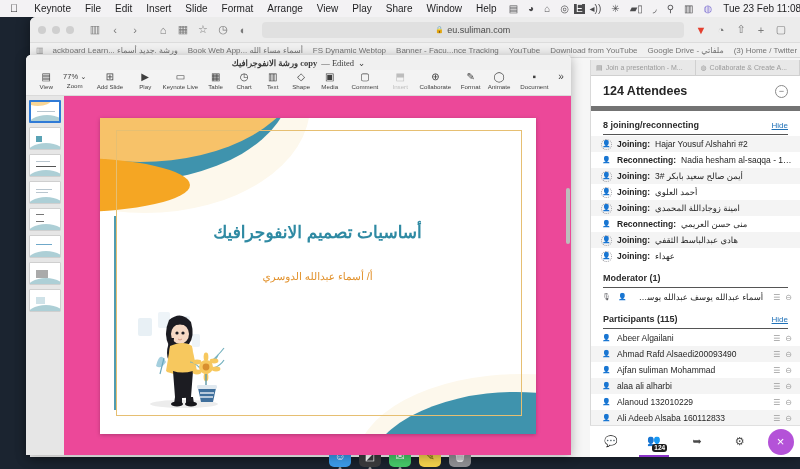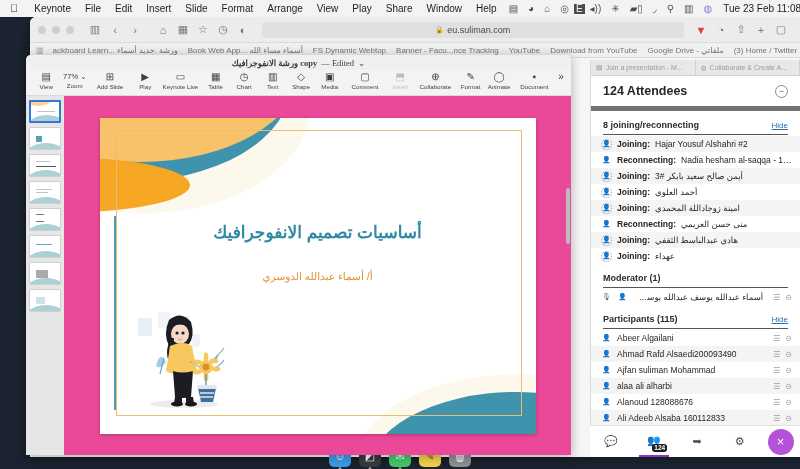--- a/index.html
+++ b/index.html
@@ -377,21 +377,21 @@
         </div>
         <div class="row alt">
           <span class="av">👤</span>
           <span class="nm">alaa ali alharbi</span>
           <span class="spacer"></span>
           <span class="opt">☰</span>
           <span class="opt">⊖</span>
         </div>
         <div class="row">
           <span class="av">👤</span>
-          <span class="nm">Alanoud 128088676</span>
+          <span class="nm">Alanoud 132010229</span>
           <span class="spacer"></span>
           <span class="opt">☰</span>
           <span class="opt">⊖</span>
         </div>
         <div class="row alt">
           <span class="av">👤</span>
           <span class="nm">Ali Adeeb Alsaba 160112833</span>
           <span class="spacer"></span>
           <span class="opt">☰</span>
           <span class="opt">⊖</span>

